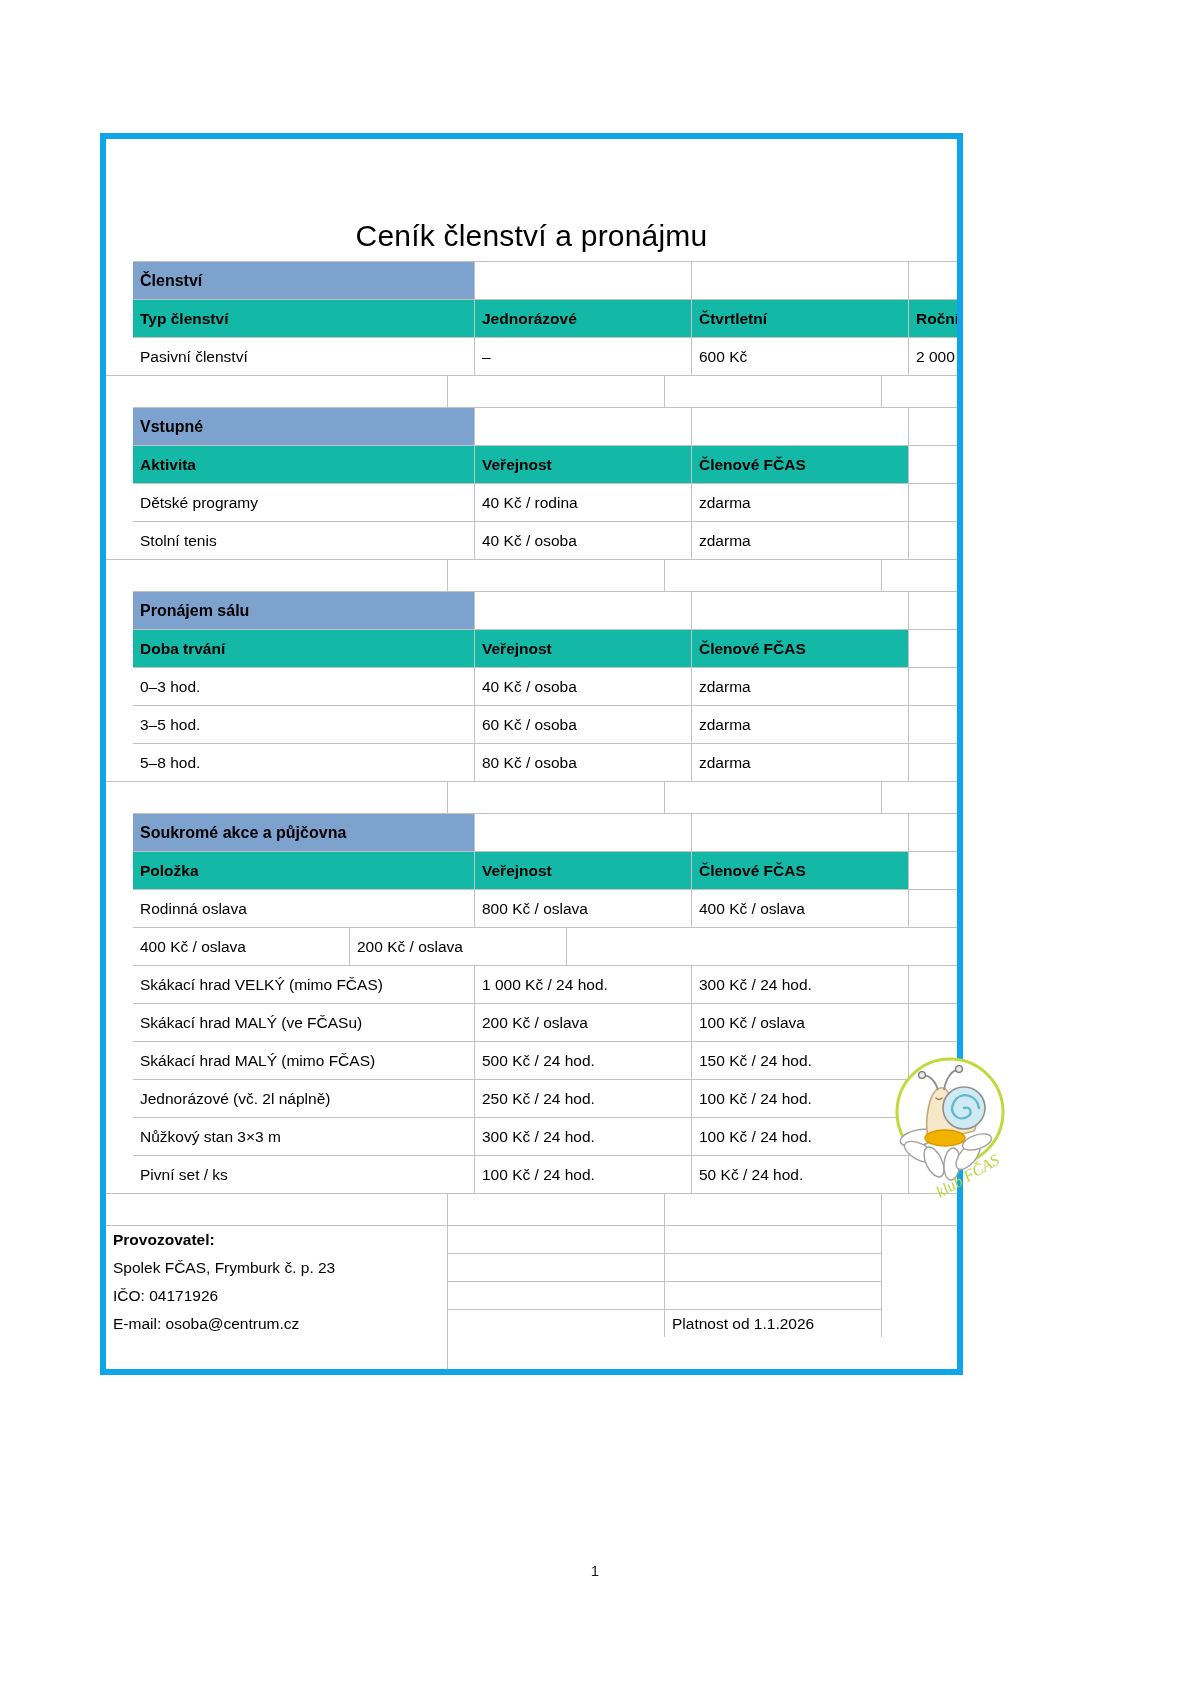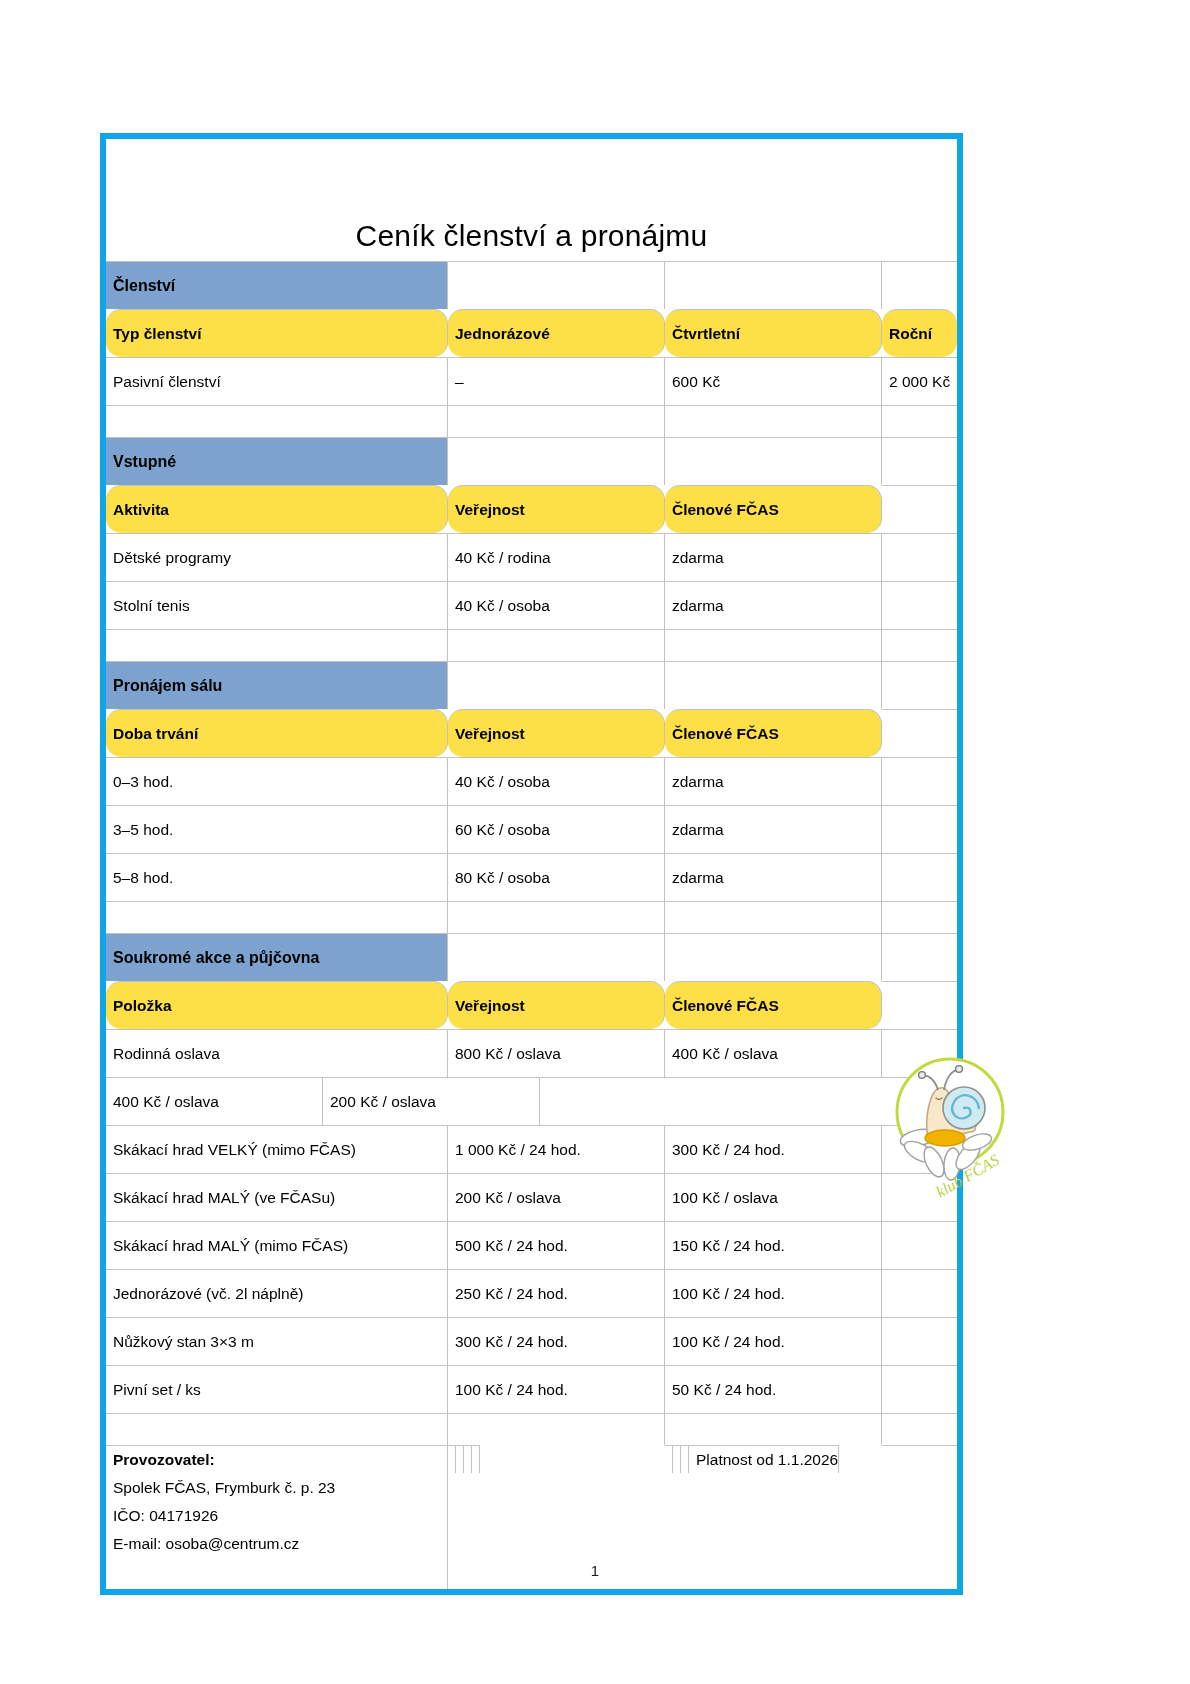--- a/index.html
+++ b/index.html
@@ -9,41 +9,41 @@
   }
   .price-table{
     position:absolute;left:100px;top:133px;width:863px;
     box-sizing:border-box;border:6px solid #0ea5e9;background:#fff;
   }
   .title-block{
     height:122px;display:flex;align-items:flex-end;justify-content:center;
     padding-bottom:8px;box-sizing:border-box;font-size:30px;letter-spacing:0.2px;
   }
   .row{display:flex;}
-  .h30{height:48px;}
+  .h30{height:38px;margin-left:27px;}
   .h32{height:32px;}
   .c{
     box-sizing:border-box;border-top:1px solid #c2c2c2;border-right:1px solid #c2c2c2;
     padding-left:7px;display:flex;align-items:center;font-size:15.5px;white-space:nowrap;overflow:hidden;
   }
   .c0{width:342px;}
   .c1{width:217px;}
   .c2{width:217px;}
   .c3{flex:1;border-right:none;}
   .section-cell{background:#7EA2CE;font-weight:bold;font-size:16px;}
-  .colhead{background:#fde047;font-weight:bold;border-radius:15px;}
+  .colhead{background:#14b8a6;font-weight:bold;}
   
   .footer-row{display:flex;height:144px;}
   .fc1{
     box-sizing:border-box;width:342px;border-top:1px solid #c2c2c2;border-right:1px solid #c2c2c2;
     padding-left:7px;font-size:15.5px;
   }
   .fl{height:28px;line-height:28px;white-space:nowrap;}
   .bold{font-weight:bold;}
-  .fcol{display:flex;width:217px;}
+  .fcol{display:flex;flex-direction:column;width:217px;}
   .fcell{
     box-sizing:border-box;height:28px;border-top:1px solid #c2c2c2;border-right:1px solid #c2c2c2;
     padding-left:7px;display:flex;align-items:center;font-size:15.5px;white-space:nowrap;
   }
   .fc4{box-sizing:border-box;flex:1;border-top:1px solid #c2c2c2;}
   .club-logo{position:absolute;left:878px;top:1046px;width:148px;height:170px;}
   .page-number{
     position:absolute;left:0;right:0;top:1562px;text-align:center;
     font-size:15px;color:#1a1a1a;
   }

